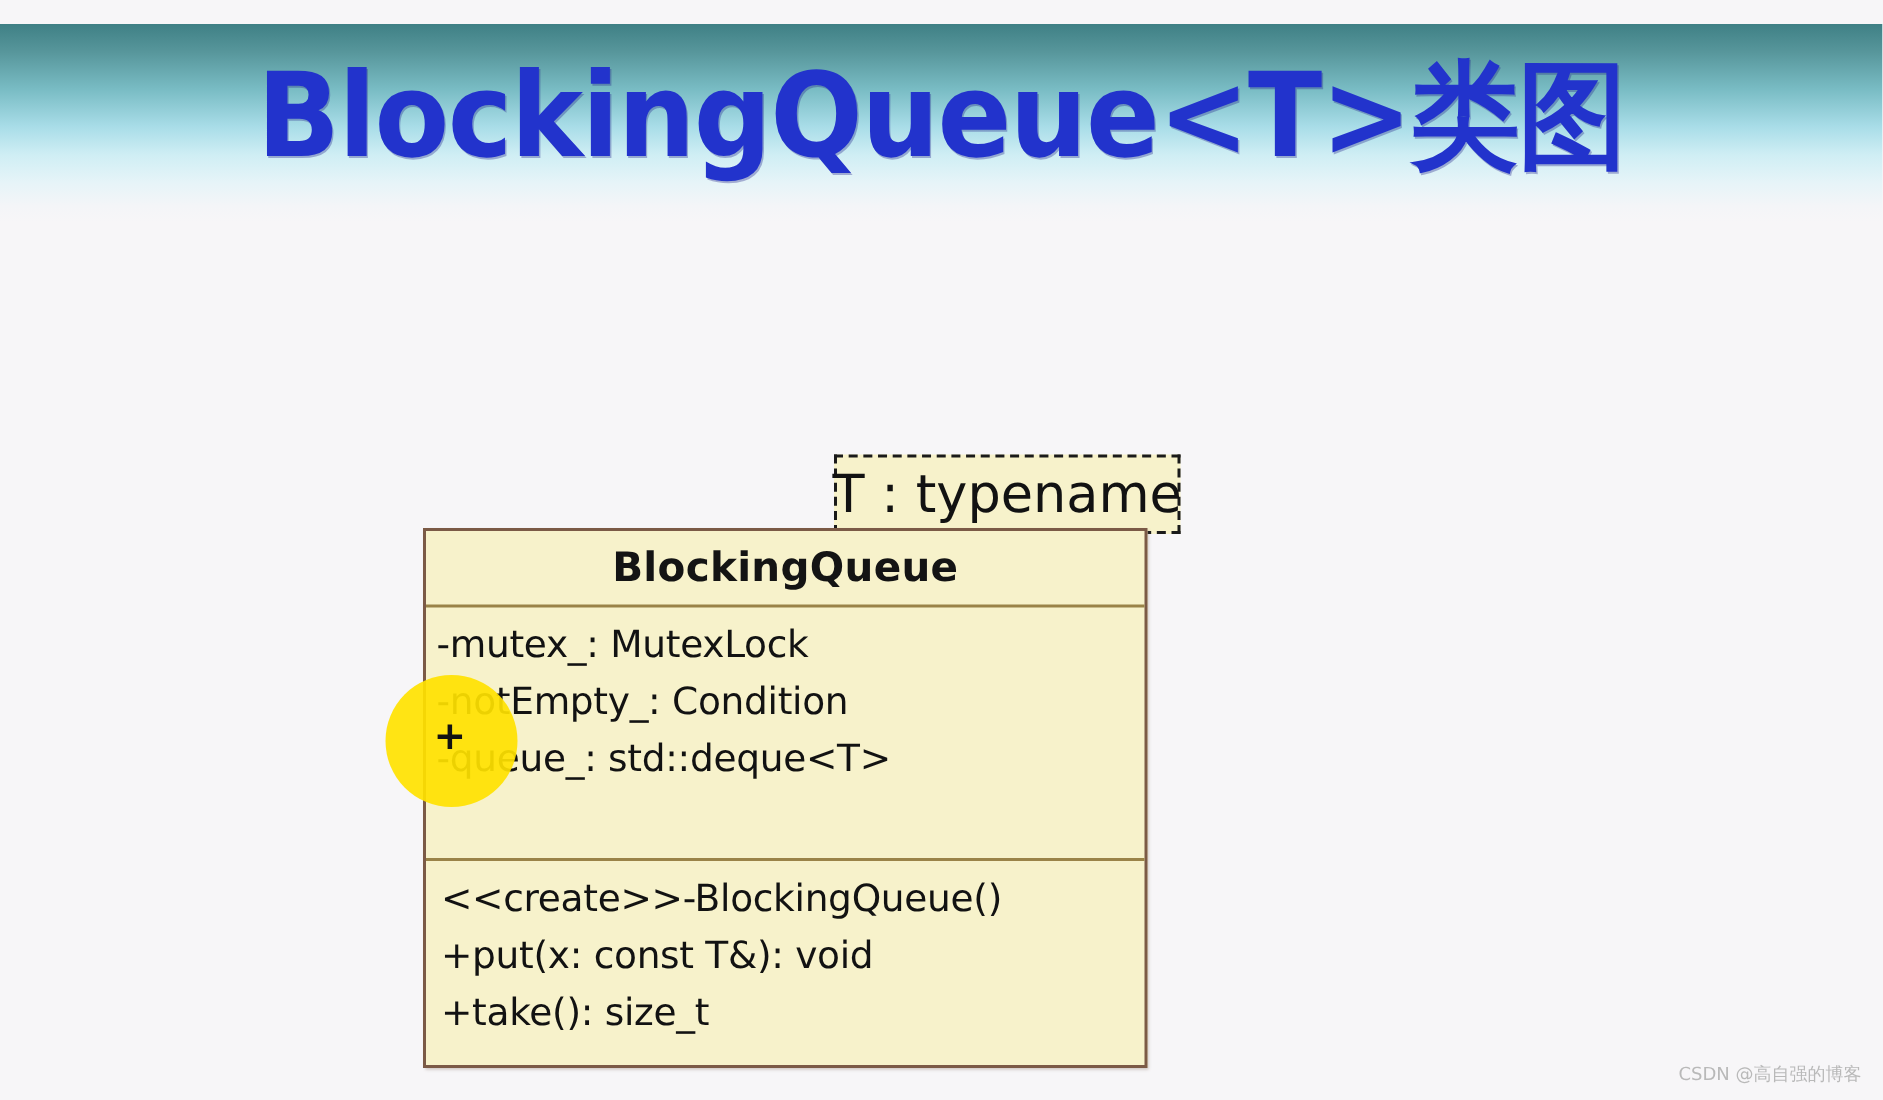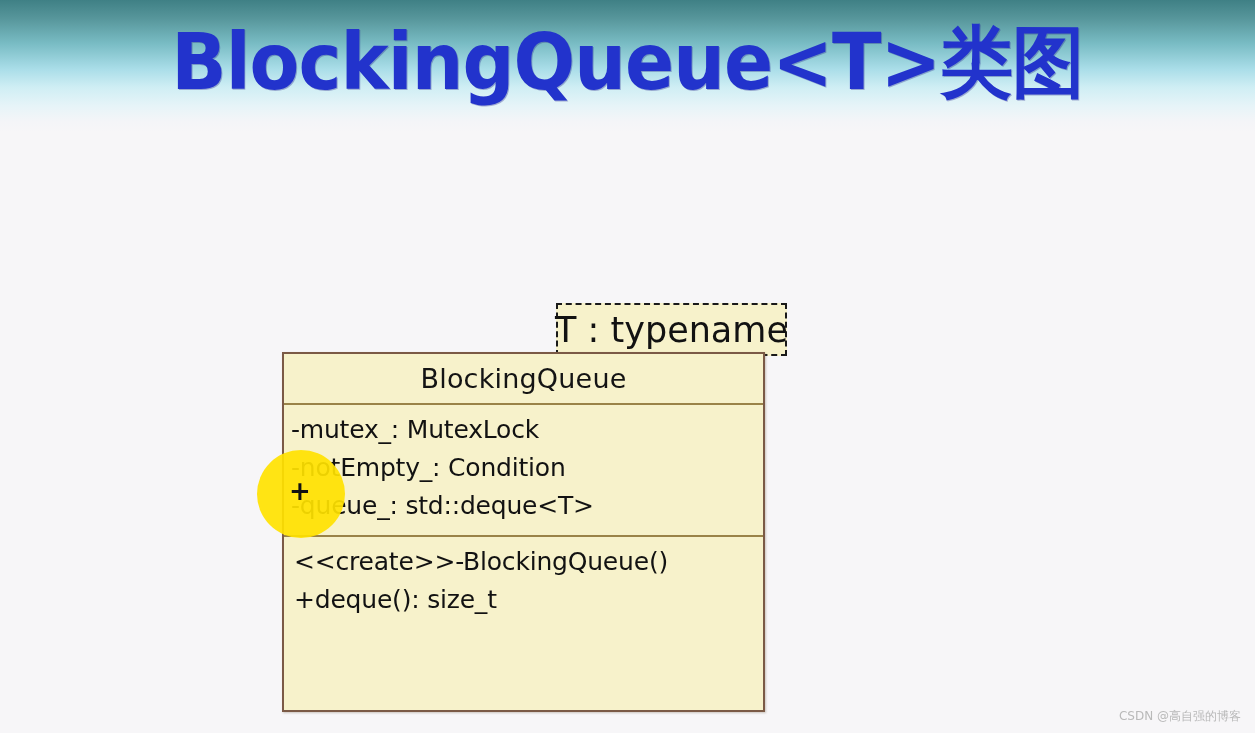--- a/index.html
+++ b/index.html
@@ -12,21 +12,21 @@
     position: relative;
     background: #f7f6f8;
     font-family: "DejaVu Sans", sans-serif;
     overflow: hidden;
   }
 
   
   #banner {
     position: absolute;
     left: 0;
-    top: 0;
+    top: 16px;
     width: 1255px;
     height: 132px;
     background: linear-gradient(to bottom,
         #3f8085 0%,
         #57969b 14%,
         #79bcc4 33%,
         #a9dde8 52%,
         #cfeef4 66%,
         #e6f4f8 80%,
         #f4f5f8 92%,
@@ -65,30 +65,30 @@
   #class-name-row {
     height: 51px;
     border-bottom: 2px solid #9a8348;
     display: flex;
     align-items: center;
     justify-content: center;
     box-sizing: border-box;
   }
   #class-name {
     font-size: 27px;
-    font-weight: normal;
+    font-weight: bold;
     color: #141414;
     letter-spacing: .2px;
   }
   .compartment {
     padding: 6px 0 4px 7px;
     box-sizing: border-box;
   }
   #attributes-compartment {
-    height: 132px;
+    height: 169px;
     border-bottom: 2px solid #9a8348;
   }
   #operations-compartment {
     height: 172px;
     padding-left: 10px;
   }
   .member {
     font-size: 25px;
     line-height: 38px;
     color: #121212;
@@ -165,21 +165,22 @@
   </div>
 
   <div id="attributes-compartment" class="compartment">
     <div class="member">-mutex_: MutexLock</div>
     <div class="member">-notEmpty_: Condition</div>
     <div class="member">-queue_: std::deque&lt;T&gt;</div>
   </div>
 
   <div id="operations-compartment" class="compartment">
     <div class="member">&lt;&lt;create&gt;&gt;-BlockingQueue()</div>
-    <div class="member">+deque(): size_t</div>
+    <div class="member">+put(x: const T&amp;): void</div>
+    <div class="member">+take(): size_t</div>
   </div>
 
 </div>
 
 <div id="pointer-highlight"></div>
 <div id="stray-plus">+</div>
 
 <div id="watermark">CSDN @高自强的博客</div>
 
 </body></html>

